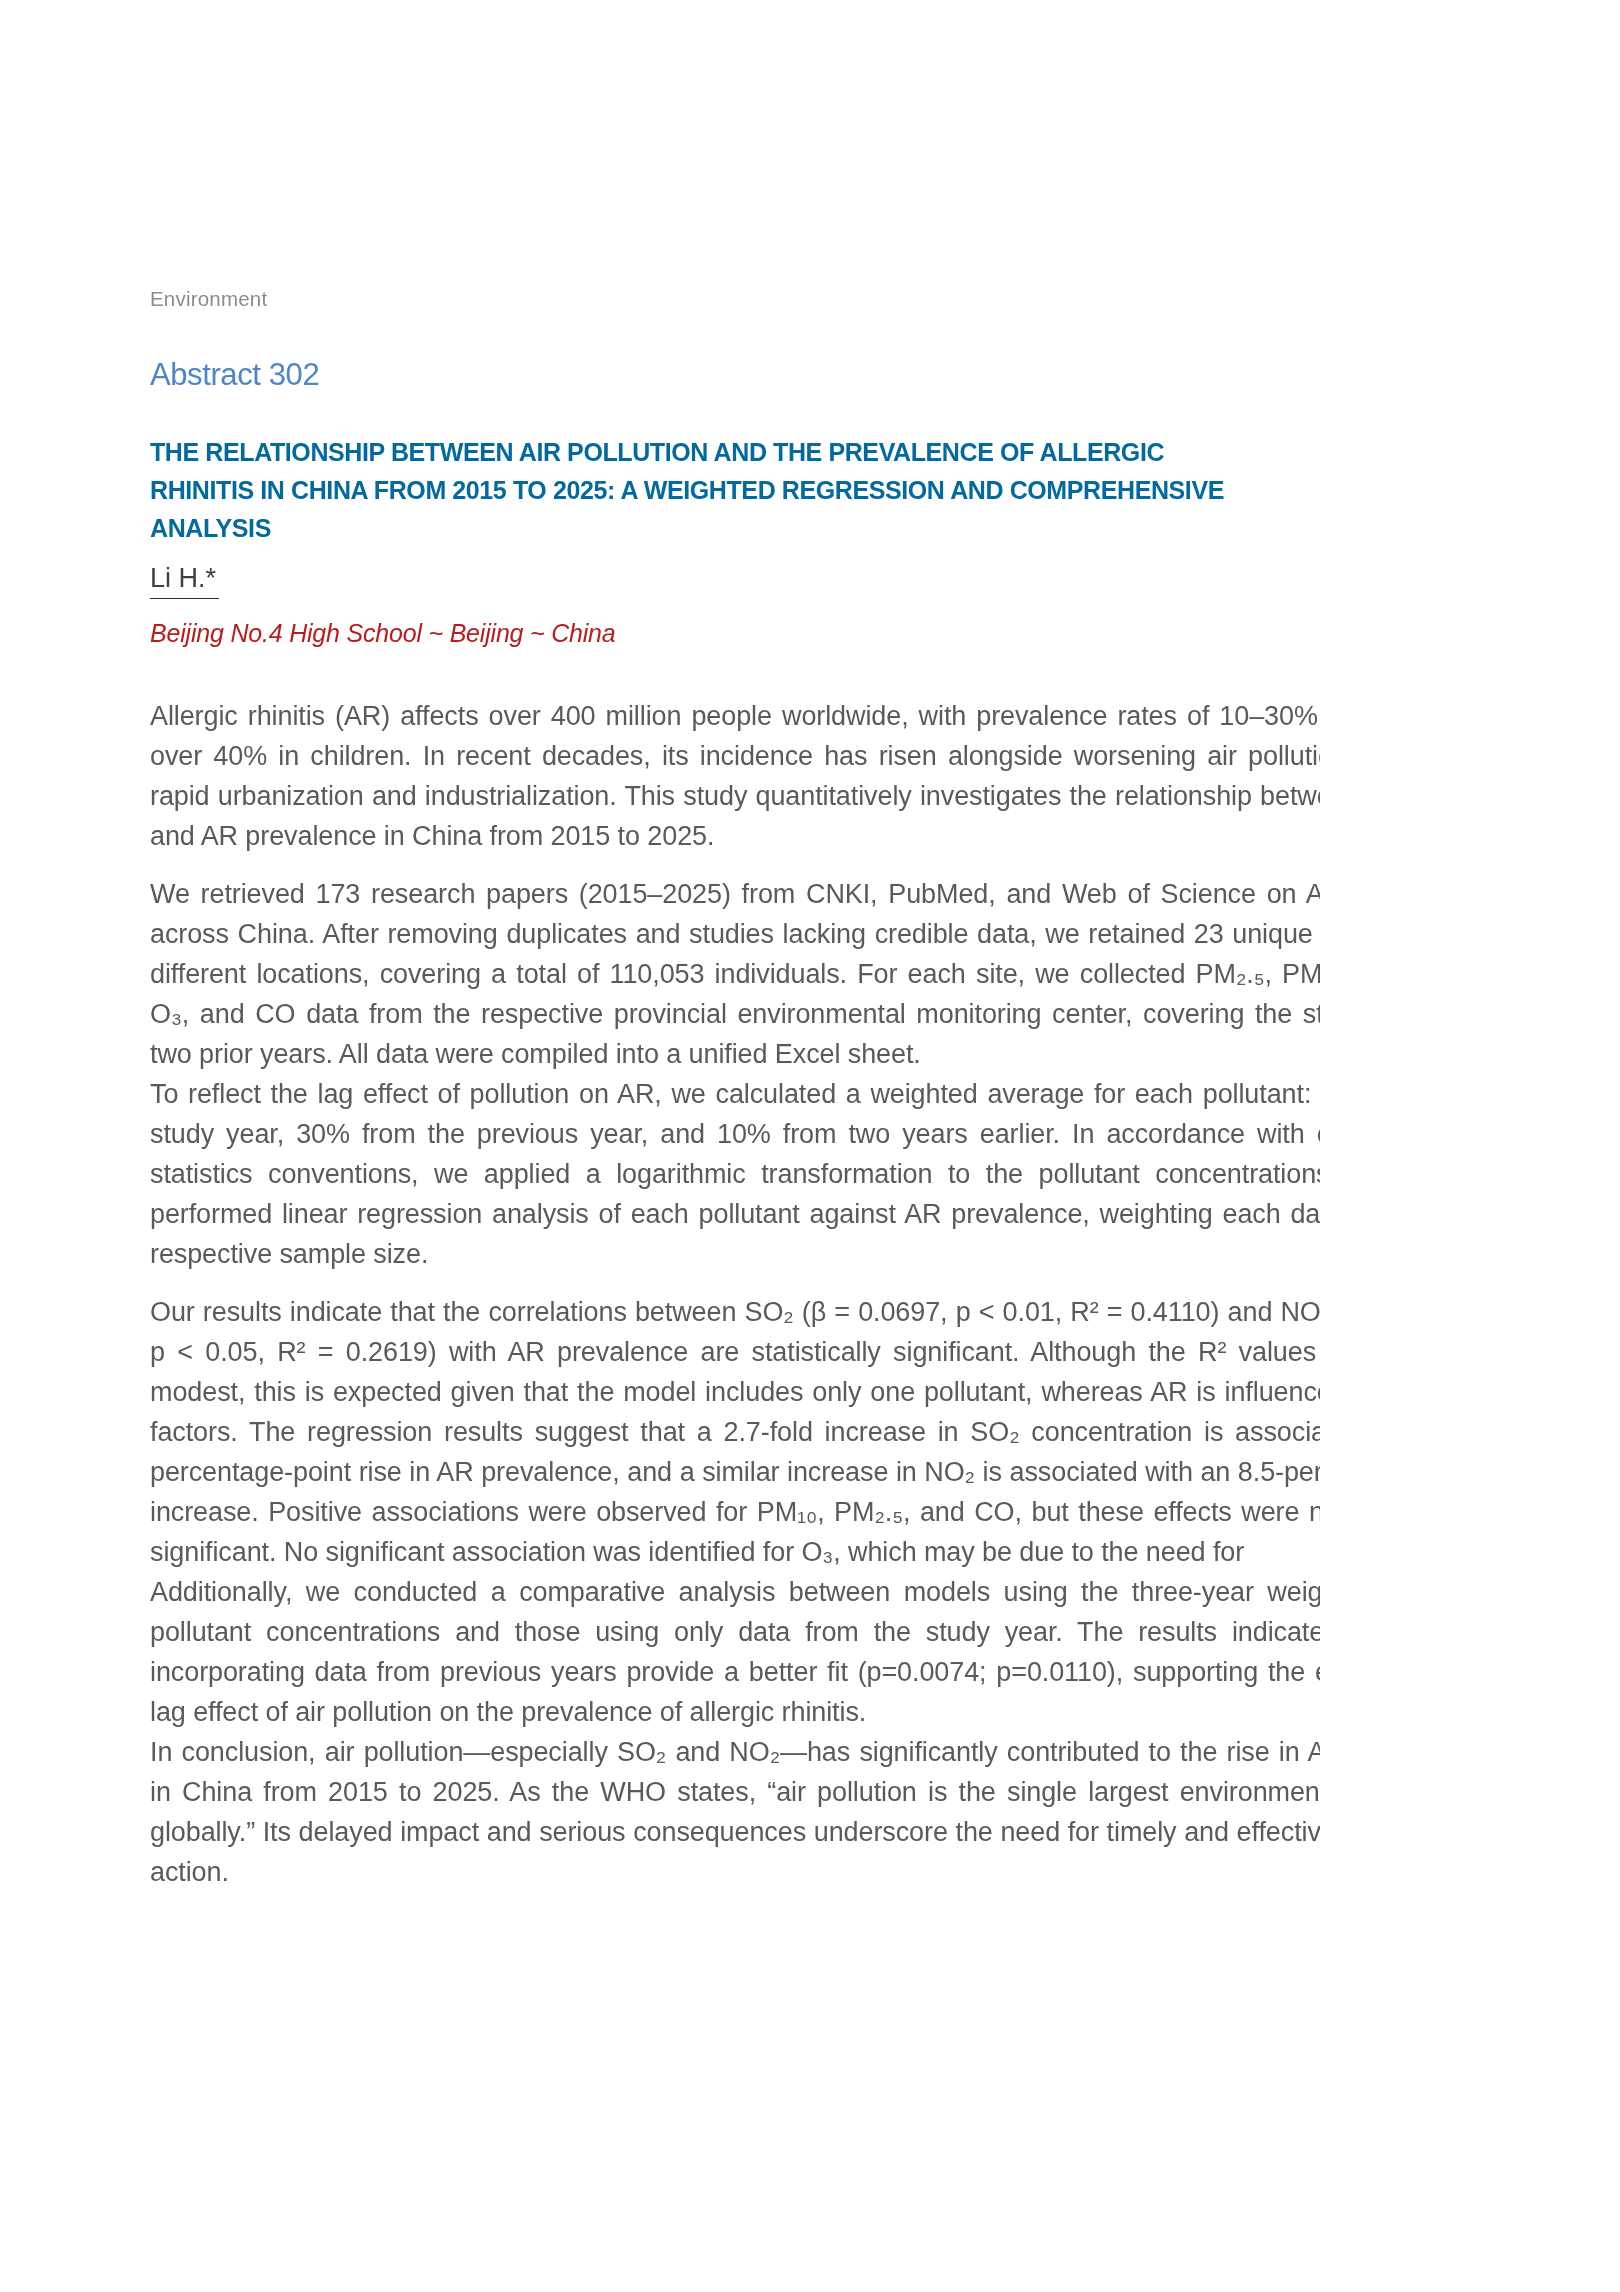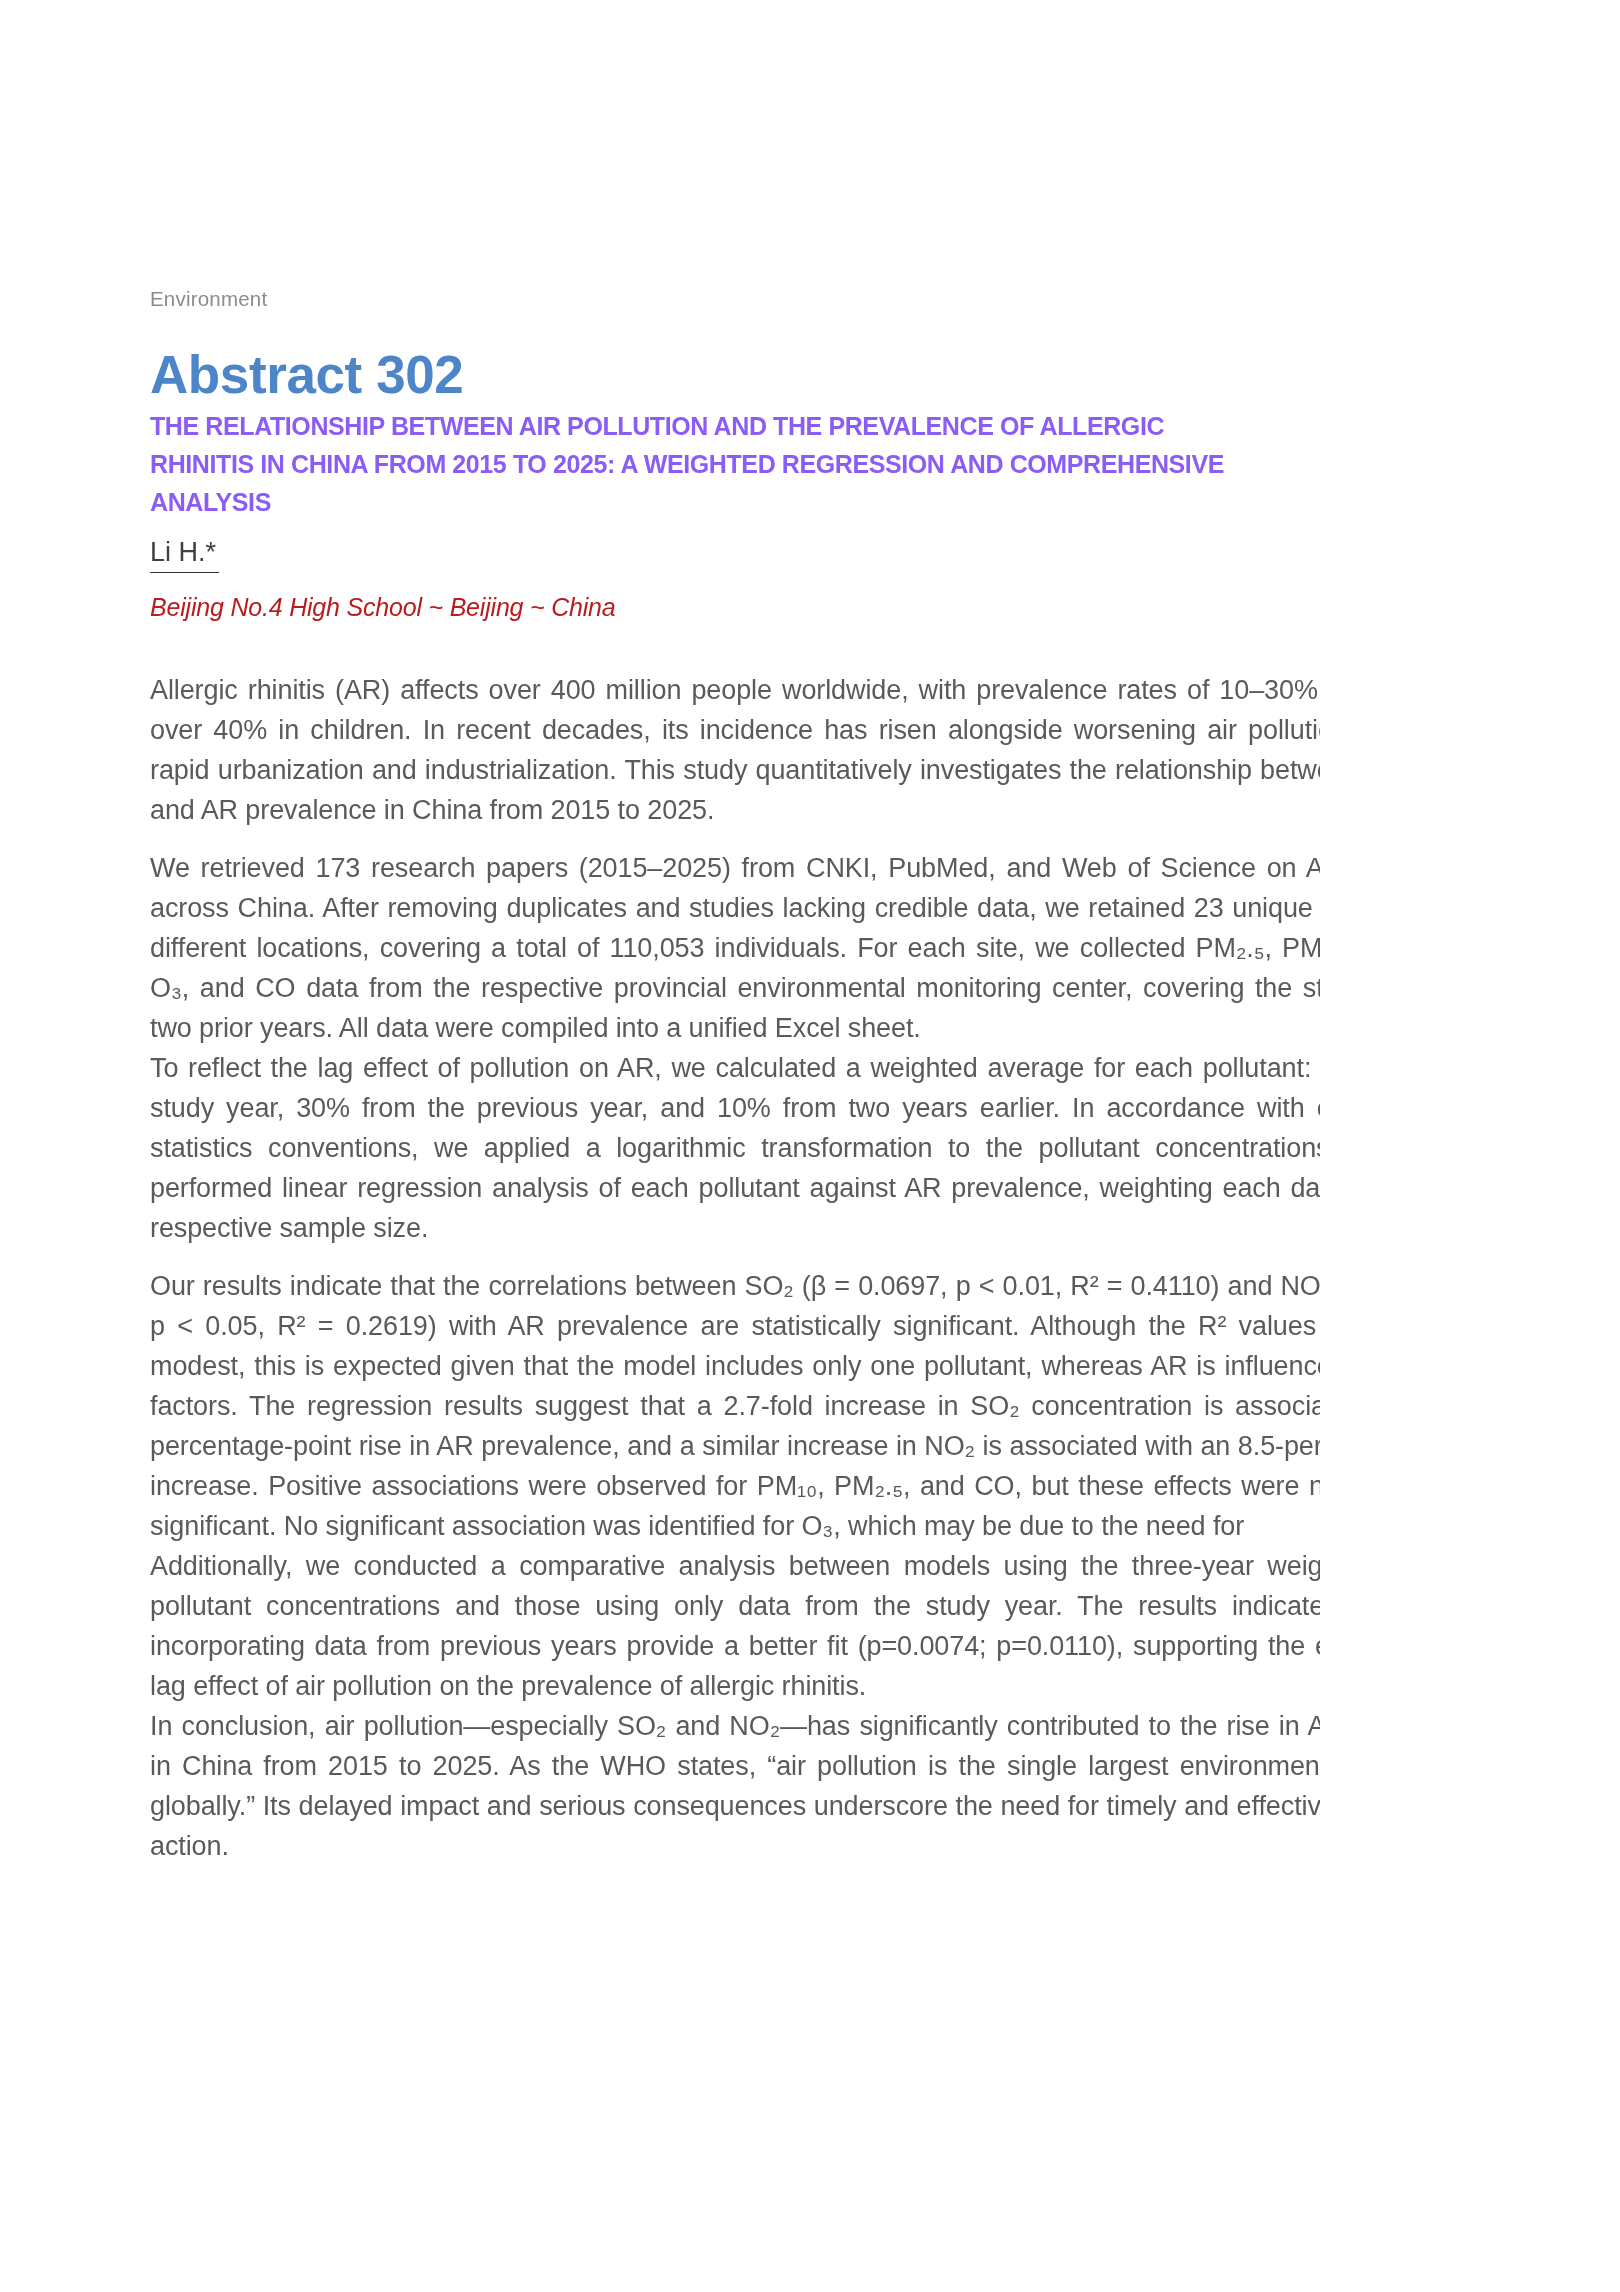--- a/index.html
+++ b/index.html
@@ -29,34 +29,34 @@
     width: 1335px;
   }
   .category {
     font-size: 20.5px;
     line-height: 23px;
     color: #8b8b8d;
     letter-spacing: 0.2px;
   }
   .abstract-number {
     margin: 40px 0 6px 0;
-    font-size: 53px;
+    font-size: 31px;
     line-height: 50px;
-    font-weight: 700;
+    font-weight: 400;
     letter-spacing: -0.4px;
     color: #4c86c8;
   }
   .title {
-    margin: 7px 0 0 0;
+    margin: 33px 0 0 0;
     max-width: 1118px;
     font-size: 25px;
     line-height: 38px;
     font-weight: 700;
     letter-spacing: -0.4px;
-    color: #8b5cf6;
+    color: #0369a1;
   }
   .author-row {
     margin-top: 12.5px;
     line-height: 36px;
   }
   .author {
     display: inline-block;
     font-size: 27px;
     color: #404040;
     text-decoration: none;

